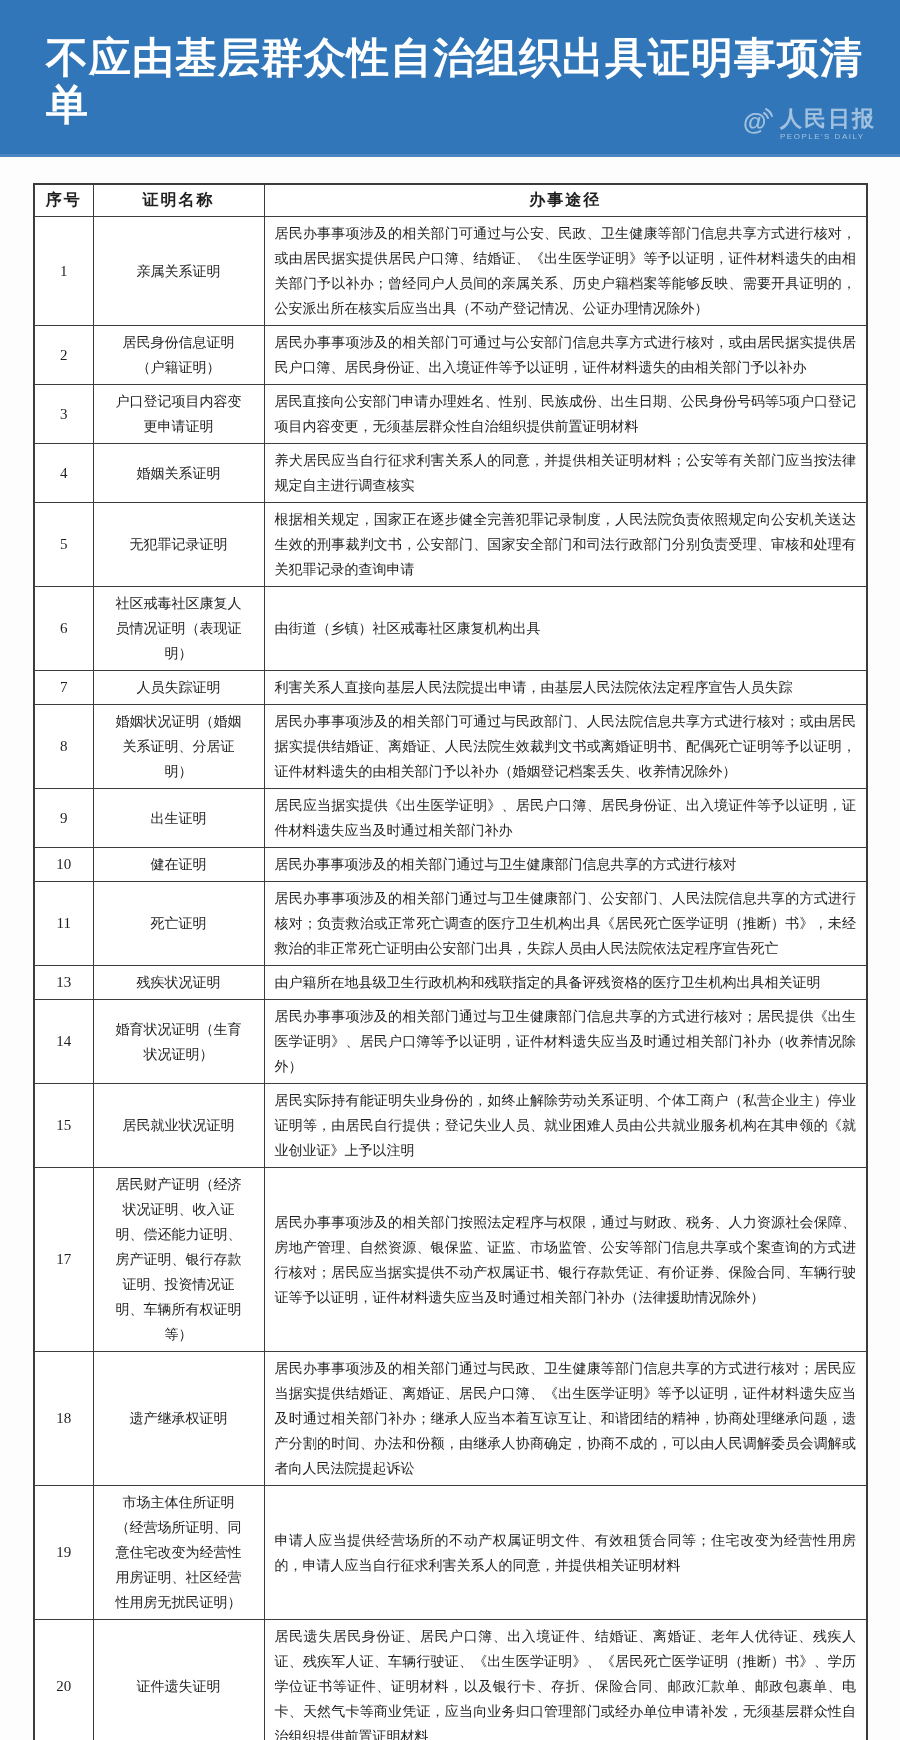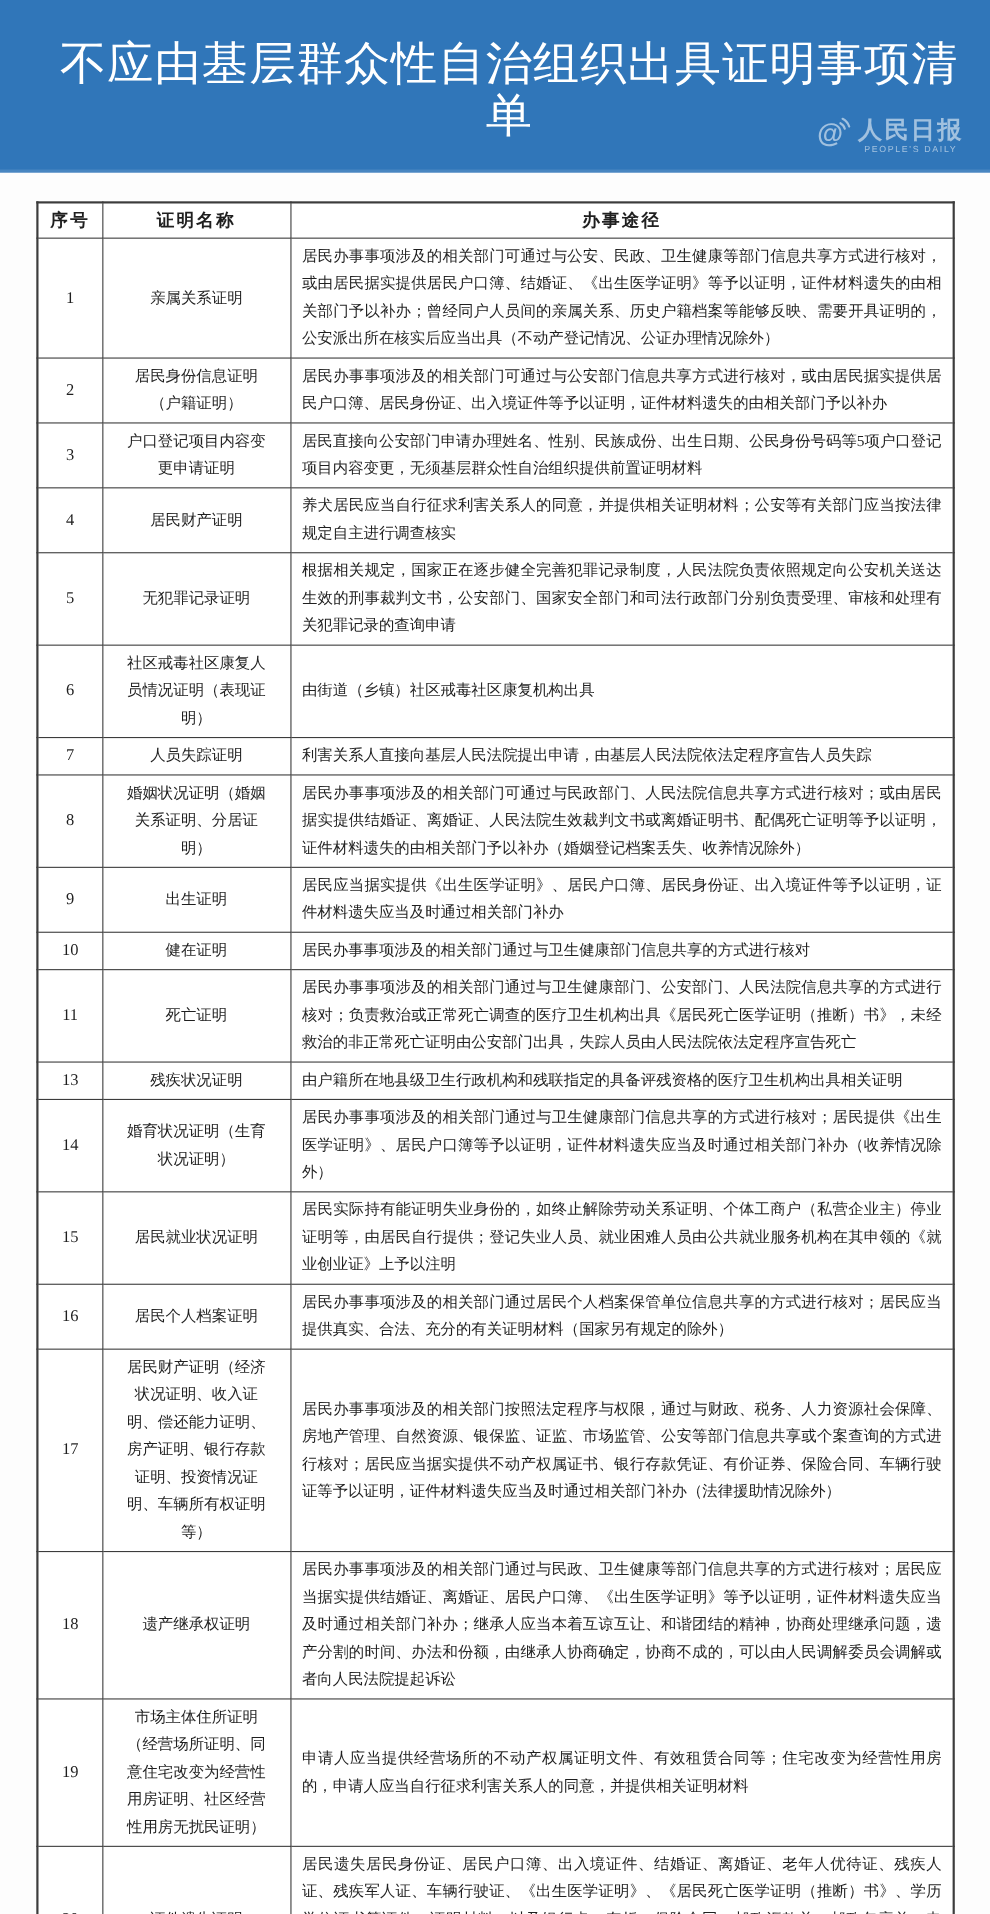--- a/index.html
+++ b/index.html
@@ -15,45 +15,44 @@
   .banner {
     background:#3076b9;
     height:157px;
     position:relative;
     box-shadow: inset 0 -3px 0 rgba(255,255,255,0.12);
   }
   .banner h1 {
     margin:0;
     padding:34px 20px 0 46px;
     font-family:"Liberation Sans","DejaVu Sans",sans-serif;
-    font-weight:400;
+    font-weight:700;
     font-size:42px;
     line-height:1.12;
     letter-spacing:1px;
     color:#ffffff;
-    text-align:center;
   }
   .banner .subtitle {
     padding:8px 0 0 46px;
     font-family:"Liberation Sans","DejaVu Sans",sans-serif;
     font-weight:700;
     font-size:25px;
     color:#ffffff;
   }
   .logo {
     position:absolute;
     right:24px;
     bottom:14px;
     display:flex;
     align-items:center;
     gap:6px;
     color:rgba(255,255,255,0.55);
   }
   .logo .at-badge { display:block; }
-  .logo .logo-texts { text-align:center; line-height:1; }
+  .logo .logo-texts { text-align:left; line-height:1; }
   .logo .logo-main {
     font-family:"Liberation Sans","DejaVu Sans",sans-serif;
     font-weight:800;
     font-size:22px;
     letter-spacing:2px;
   }
   .logo .logo-sub {
     font-family:"Liberation Sans","DejaVu Sans",sans-serif;
     font-size:8px;
     letter-spacing:1.5px;
@@ -149,21 +148,21 @@
     <td class="cell-name">居民身份信息证明（户籍证明）</td>
     <td class="cell-path">居民办事事项涉及的相关部门可通过与公安部门信息共享方式进行核对，或由居民据实提供居民户口簿、居民身份证、出入境证件等予以证明，证件材料遗失的由相关部门予以补办</td>
   </tr>
           <tr>
     <td class="cell-no">3</td>
     <td class="cell-name">户口登记项目内容变更申请证明</td>
     <td class="cell-path">居民直接向公安部门申请办理姓名、性别、民族成份、出生日期、公民身份号码等5项户口登记项目内容变更，无须基层群众性自治组织提供前置证明材料</td>
   </tr>
           <tr>
     <td class="cell-no">4</td>
-    <td class="cell-name">居民财产证明</td>
+    <td class="cell-name">婚姻关系证明</td>
     <td class="cell-path">养犬居民应当自行征求利害关系人的同意，并提供相关证明材料；公安等有关部门应当按法律规定自主进行调查核实</td>
   </tr>
           <tr>
     <td class="cell-no">5</td>
     <td class="cell-name">无犯罪记录证明</td>
     <td class="cell-path">根据相关规定，国家正在逐步健全完善犯罪记录制度，人民法院负责依照规定向公安机关送达生效的刑事裁判文书，公安部门、国家安全部门和司法行政部门分别负责受理、审核和处理有关犯罪记录的查询申请</td>
   </tr>
           <tr>
     <td class="cell-no">6</td>
     <td class="cell-name">社区戒毒社区康复人员情况证明（表现证明）</td>
@@ -203,25 +202,20 @@
     <td class="cell-no">14</td>
     <td class="cell-name">婚育状况证明（生育状况证明）</td>
     <td class="cell-path">居民办事事项涉及的相关部门通过与卫生健康部门信息共享的方式进行核对；居民提供《出生医学证明》、居民户口簿等予以证明，证件材料遗失应当及时通过相关部门补办（收养情况除外）</td>
   </tr>
           <tr>
     <td class="cell-no">15</td>
     <td class="cell-name">居民就业状况证明</td>
     <td class="cell-path">居民实际持有能证明失业身份的，如终止解除劳动关系证明、个体工商户（私营企业主）停业证明等，由居民自行提供；登记失业人员、就业困难人员由公共就业服务机构在其申领的《就业创业证》上予以注明</td>
   </tr>
           <tr>
-    <td class="cell-no">16</td>
-    <td class="cell-name">居民个人档案证明</td>
-    <td class="cell-path">居民办事事项涉及的相关部门通过居民个人档案保管单位信息共享的方式进行核对；居民应当提供真实、合法、充分的有关证明材料（国家另有规定的除外）</td>
-  </tr>
-          <tr>
     <td class="cell-no">17</td>
     <td class="cell-name">居民财产证明（经济状况证明、收入证明、偿还能力证明、房产证明、银行存款证明、投资情况证明、车辆所有权证明等）</td>
     <td class="cell-path">居民办事事项涉及的相关部门按照法定程序与权限，通过与财政、税务、人力资源社会保障、房地产管理、自然资源、银保监、证监、市场监管、公安等部门信息共享或个案查询的方式进行核对；居民应当据实提供不动产权属证书、银行存款凭证、有价证券、保险合同、车辆行驶证等予以证明，证件材料遗失应当及时通过相关部门补办（法律援助情况除外）</td>
   </tr>
           <tr>
     <td class="cell-no">18</td>
     <td class="cell-name">遗产继承权证明</td>
     <td class="cell-path">居民办事事项涉及的相关部门通过与民政、卫生健康等部门信息共享的方式进行核对；居民应当据实提供结婚证、离婚证、居民户口簿、《出生医学证明》等予以证明，证件材料遗失应当及时通过相关部门补办；继承人应当本着互谅互让、和谐团结的精神，协商处理继承问题，遗产分割的时间、办法和份额，由继承人协商确定，协商不成的，可以由人民调解委员会调解或者向人民法院提起诉讼</td>
   </tr>
           <tr>

